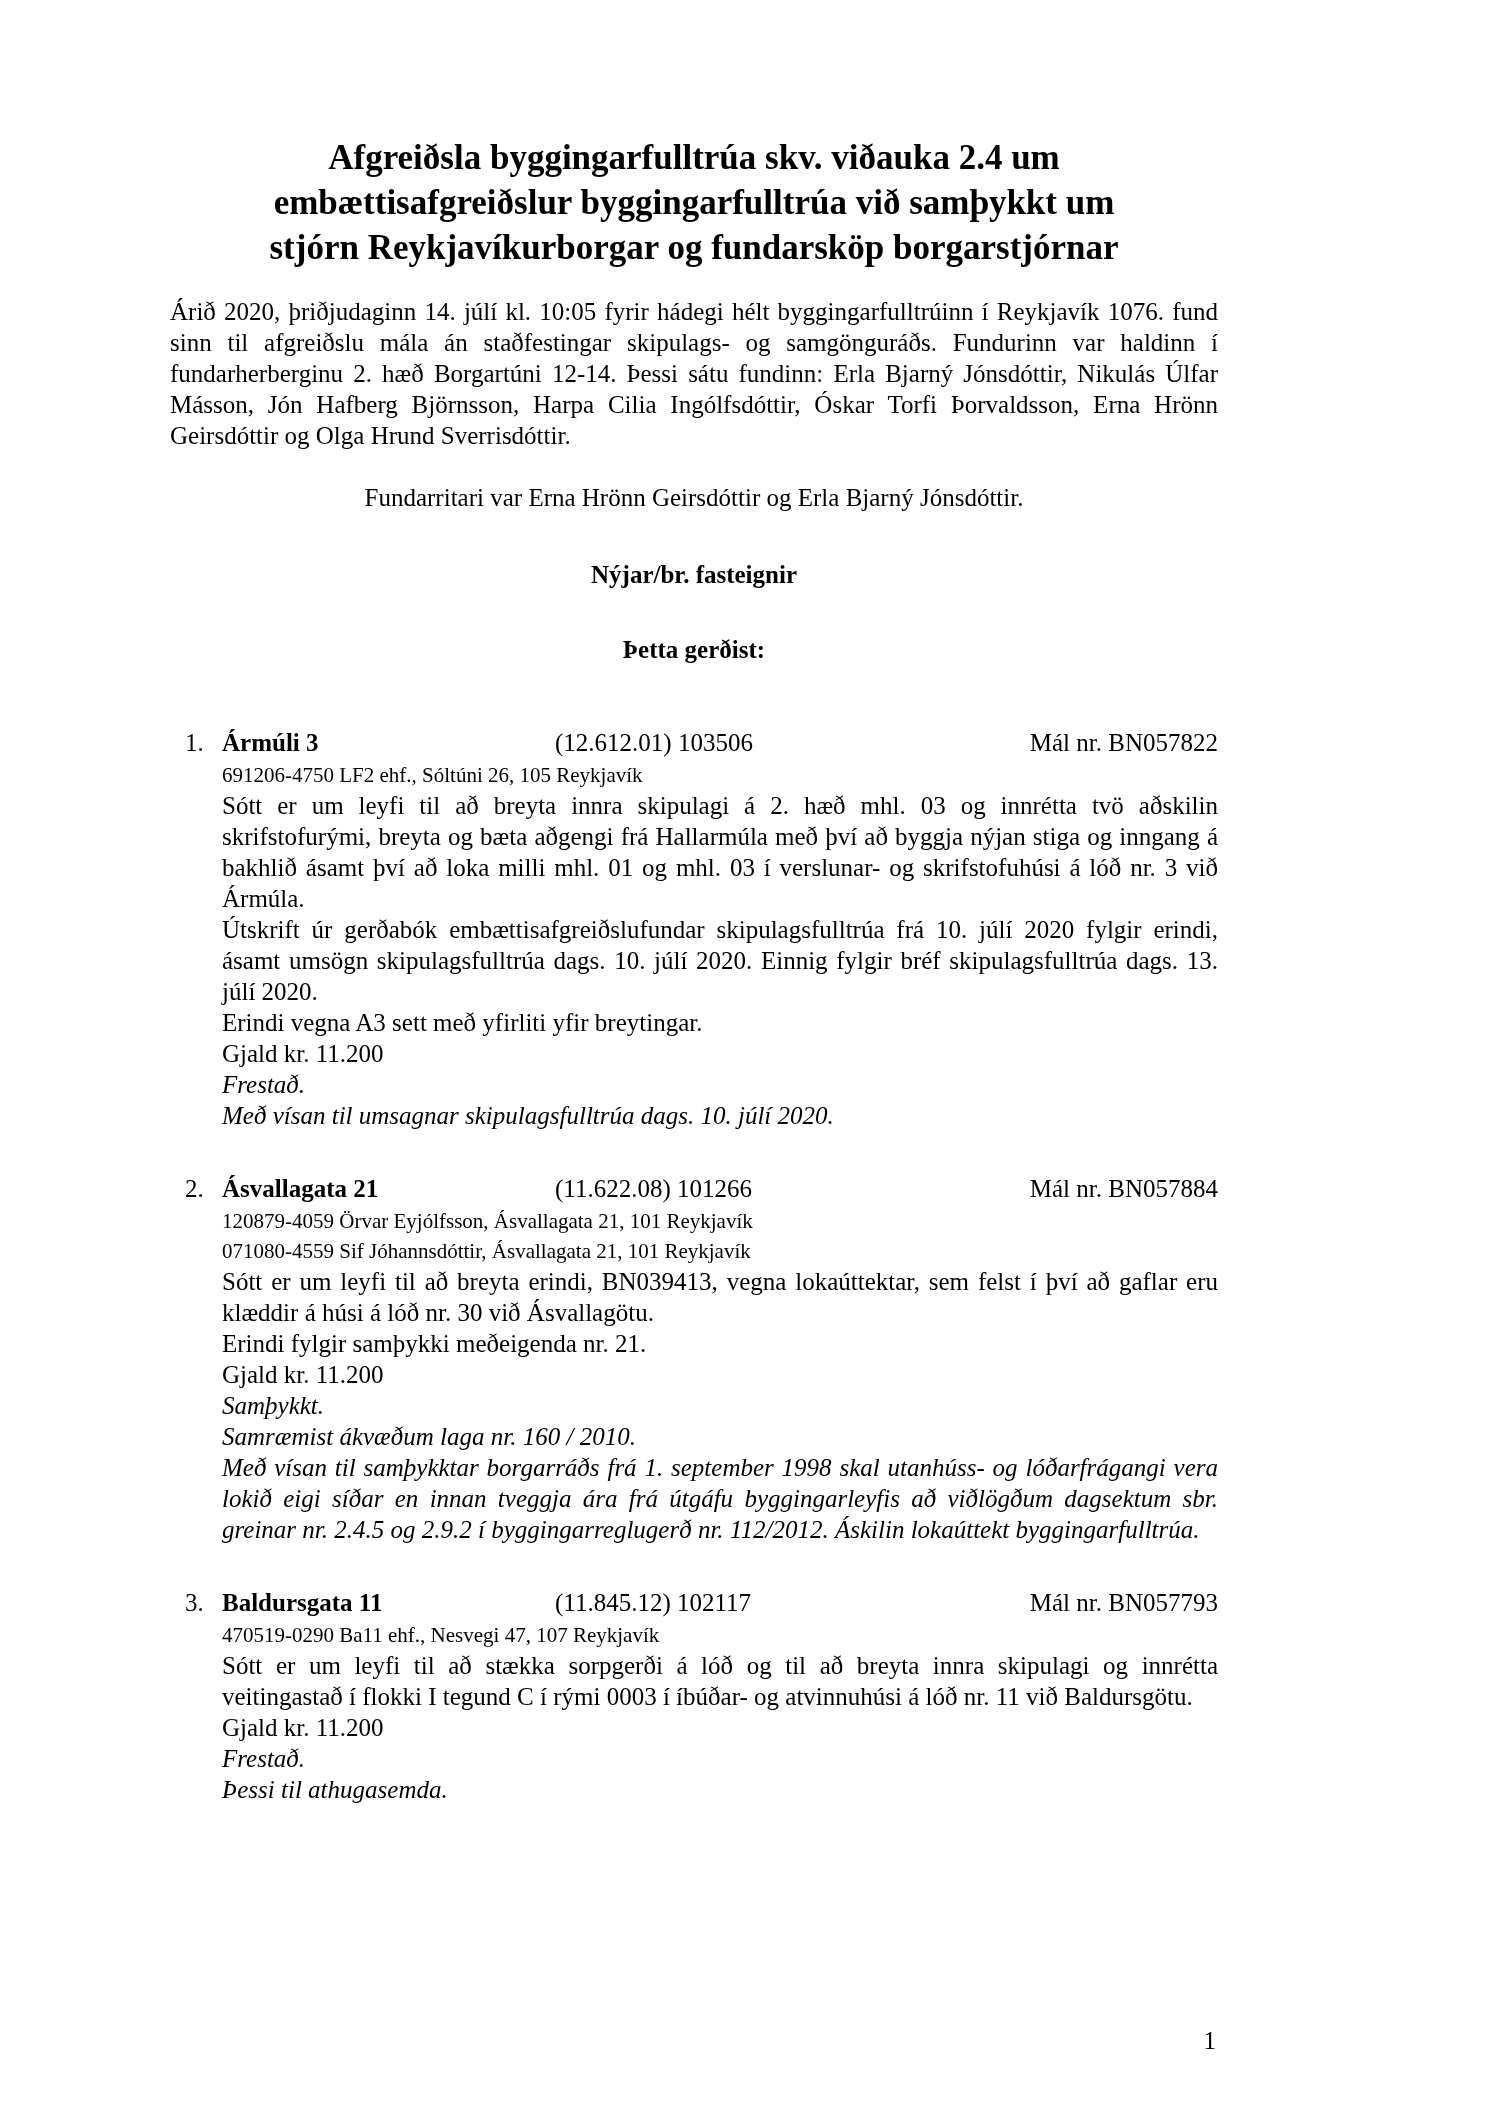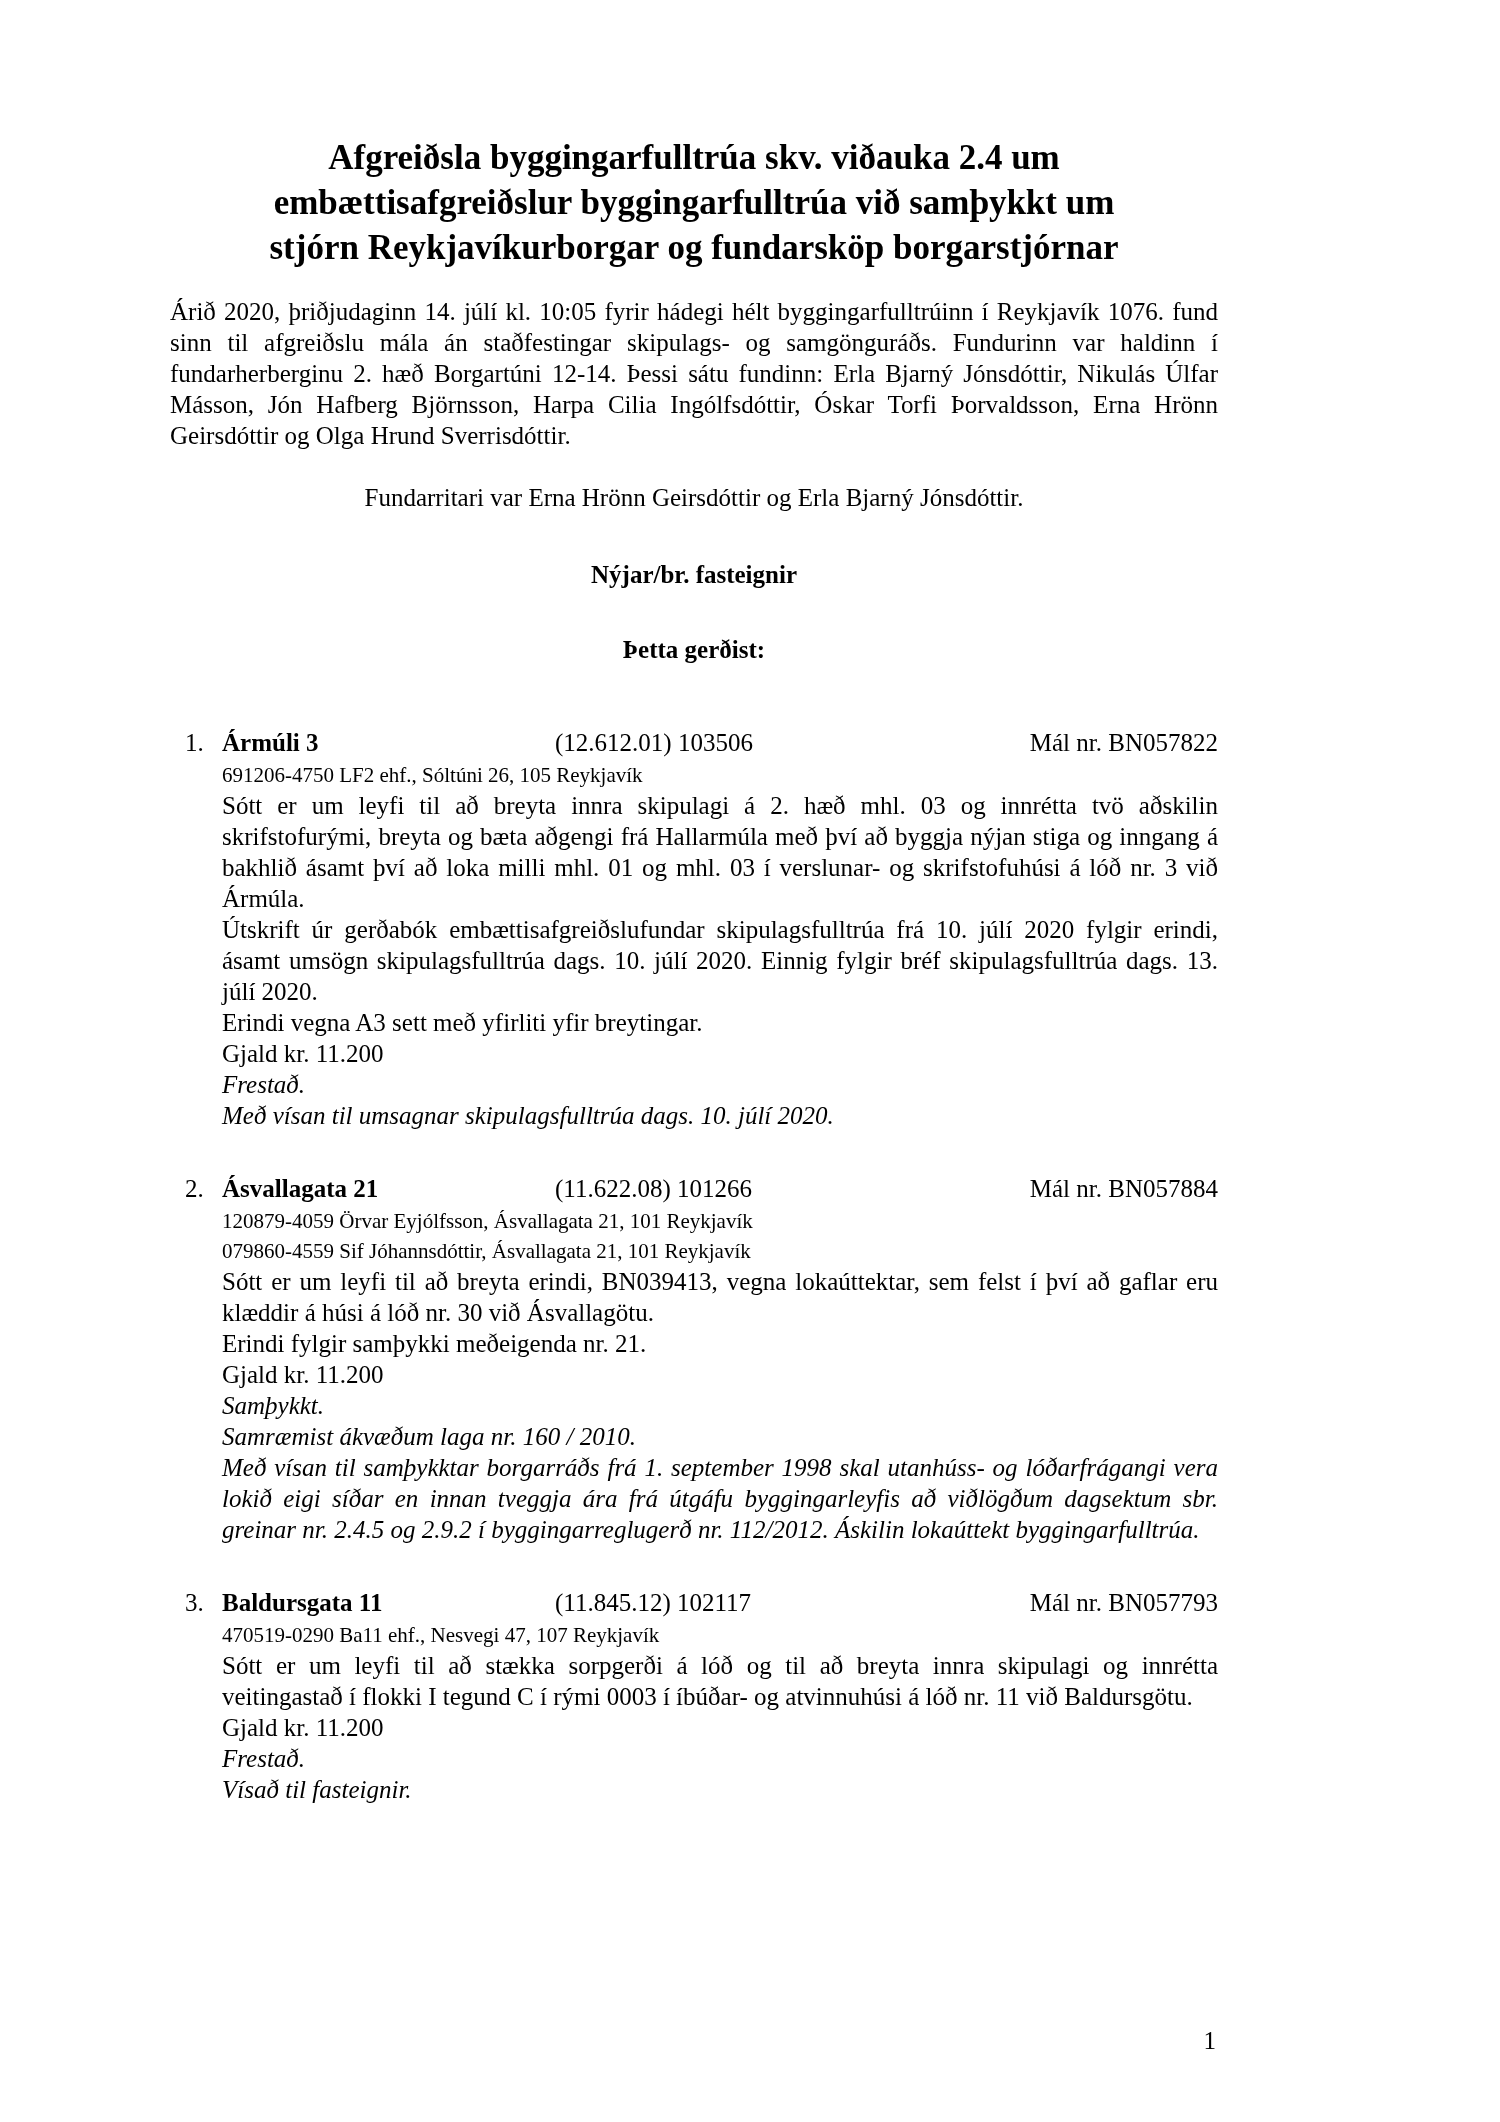--- a/index.html
+++ b/index.html
@@ -129,21 +129,21 @@
 
   <div class="case">
     <div class="case-header">
       <span class="case-num">2.</span>
       <span class="case-addr">Ásvallagata 21</span>
       <span class="case-ref">(11.622.08) 101266</span>
       <span class="case-mal">Mál nr. BN057884</span>
     </div>
     <div class="case-body">
           <div class="party">120879-4059 Örvar Eyjólfsson, Ásvallagata 21, 101 Reykjavík</div>
-          <div class="party">079860-4559 Sif Jóhannsdóttir, Ásvallagata 21, 101 Reykjavík</div>
+          <div class="party">071080-4559 Sif Jóhannsdóttir, Ásvallagata 21, 101 Reykjavík</div>
           <p class="body-par">Sótt er um leyfi til að breyta erindi, BN039413, vegna lokaúttektar, sem felst í því að gaflar eru klæddir á húsi á lóð nr. 30 við Ásvallagötu.</p>
           <p class="body-par">Erindi fylgir samþykki meðeigenda nr. 21.</p>
           <p class="body-par">Gjald kr. 11.200</p>
           <p class="body-par italic">Samþykkt.</p>
           <p class="body-par italic">Samræmist ákvæðum laga nr. 160 / 2010.</p>
           <p class="body-par italic">Með vísan til samþykktar borgarráðs frá 1. september 1998 skal utanhúss- og lóðarfrágangi vera lokið eigi síðar en innan tveggja ára frá útgáfu byggingarleyfis að viðlögðum dagsektum sbr. greinar nr. 2.4.5 og 2.9.2 í byggingarreglugerð nr. 112/2012. Áskilin lokaúttekt byggingarfulltrúa.</p>
         </div>
   </div>
 
   <div class="case">
@@ -151,20 +151,20 @@
       <span class="case-num">3.</span>
       <span class="case-addr">Baldursgata 11</span>
       <span class="case-ref">(11.845.12) 102117</span>
       <span class="case-mal">Mál nr. BN057793</span>
     </div>
     <div class="case-body">
           <div class="party">470519-0290 Ba11 ehf., Nesvegi 47, 107 Reykjavík</div>
           <p class="body-par">Sótt er um leyfi til að stækka sorpgerði á lóð og til að breyta innra skipulagi og innrétta veitingastað í flokki I tegund C í rými 0003 í íbúðar- og atvinnuhúsi á lóð nr. 11 við Baldursgötu.</p>
           <p class="body-par">Gjald kr. 11.200</p>
           <p class="body-par italic">Frestað.</p>
-          <p class="body-par italic">Vísað til fasteignir.</p>
+          <p class="body-par italic">Þessi til athugasemda.</p>
         </div>
   </div>
 </div>
 
   <div class="page-number">1</div>
 
 </div>
 
 </body></html>

